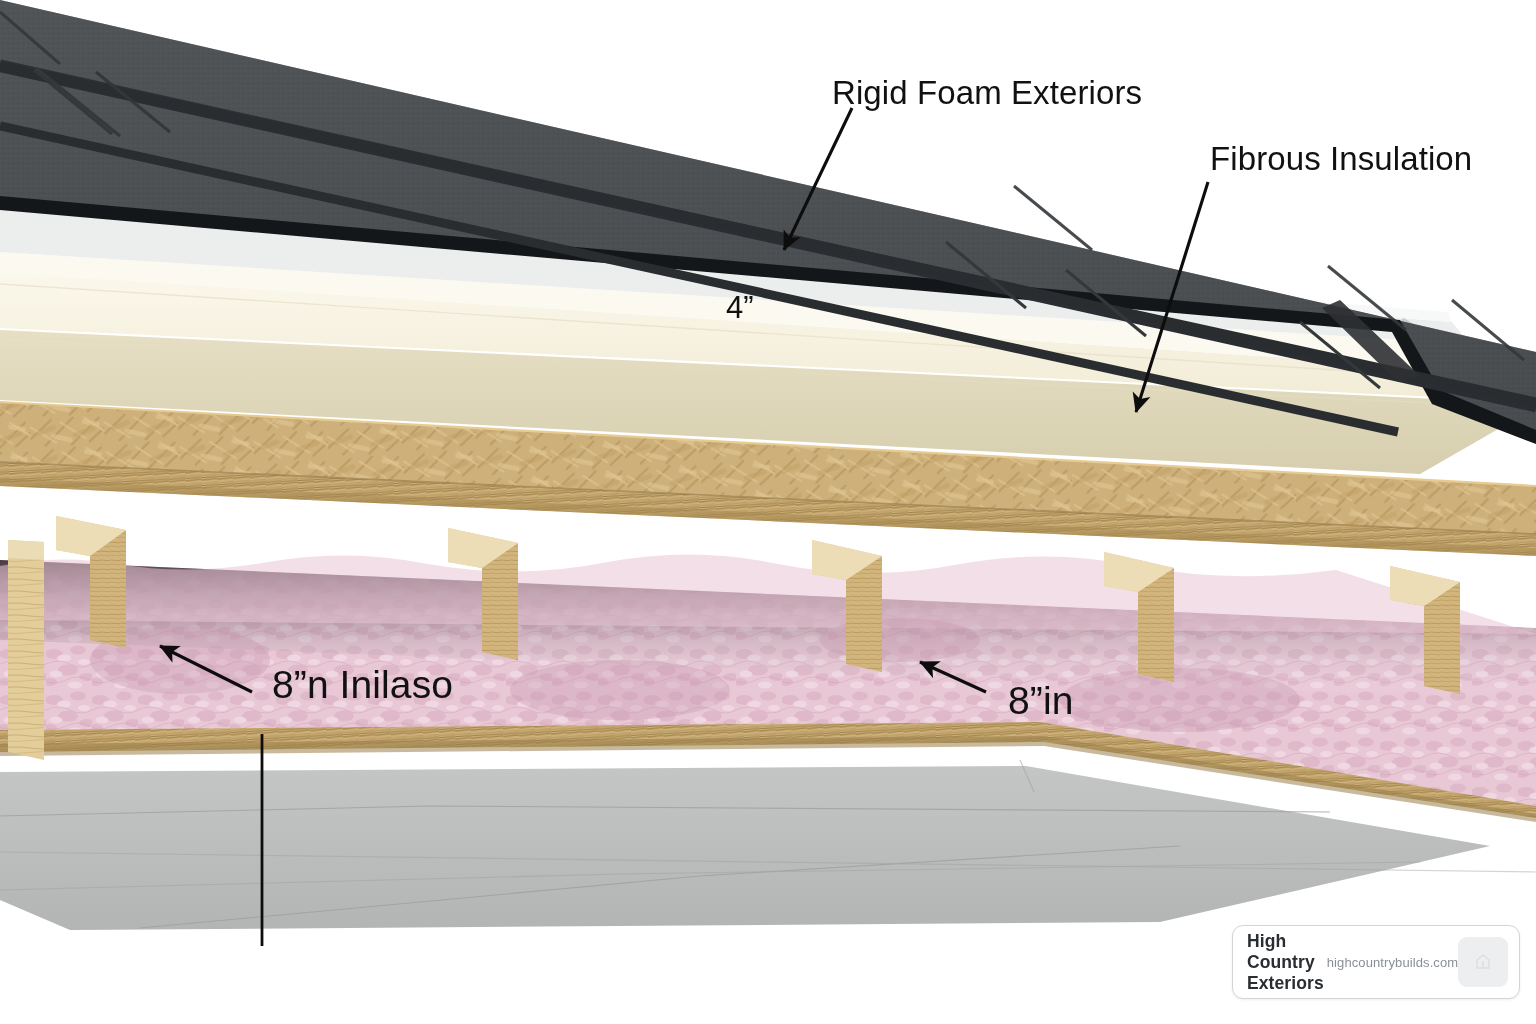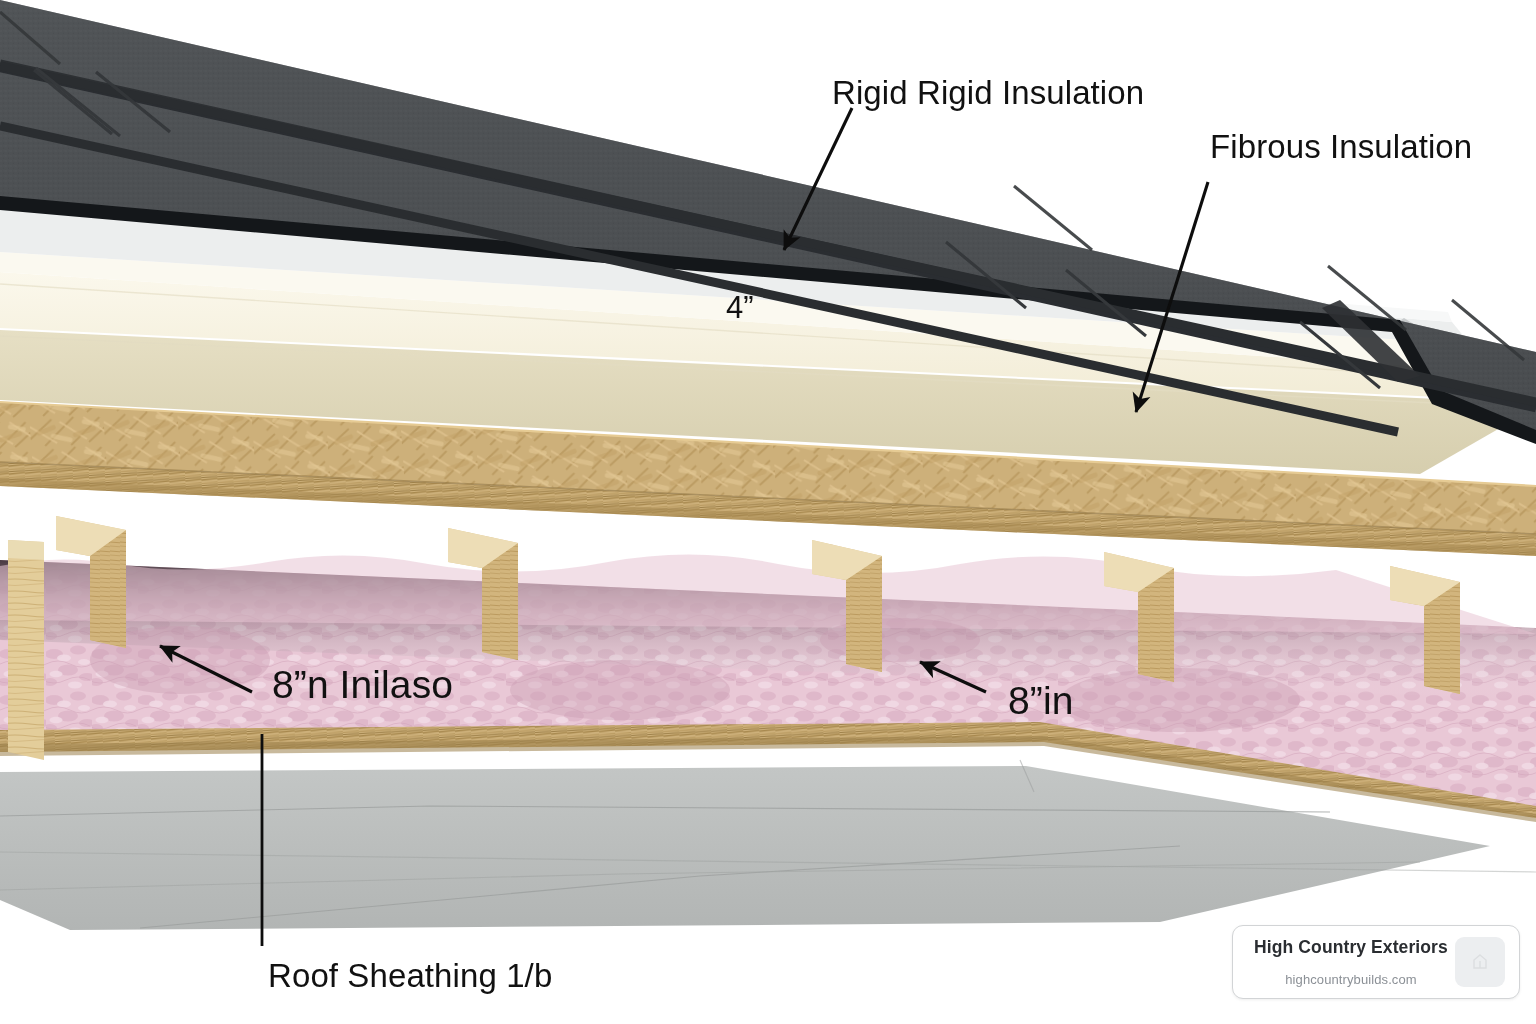--- a/index.html
+++ b/index.html
@@ -11,21 +11,21 @@
   .lbl{position:absolute;color:#111111;white-space:nowrap;letter-spacing:.1px;}
   .lbl-lg{font-size:33px;}
   .lbl-md{font-size:31px;}
   .lbl-sm{font-size:39px;}
 
   
   #badge{position:absolute;left:1232px;top:925px;width:288px;height:74px;
          background:#ffffff;border:1.5px solid #d2d4d6;border-radius:11px;
          box-shadow:0 1px 3px rgba(0,0,0,.07);
          display:flex;align-items:center;padding:0 14px;box-sizing:border-box;}
-  #badge .btxt{flex:1;display:flex;flex-direction:column;align-items:center;justify-content:center;gap:14px;}
+  #badge .btxt{flex:1;display:flex;flex-direction:row;align-items:center;justify-content:center;gap:3px;}
   #badge .bname{font-size:17.5px;font-weight:bold;color:#2a2d31;letter-spacing:.1px;}
   #badge .burl{font-size:13px;color:#8b9096;letter-spacing:.1px;}
   #badge .blogo{width:50px;height:50px;border-radius:9px;background:#eceef0;
                 display:flex;align-items:center;justify-content:center;flex:0 0 auto;}
 </style>
 </head>
 <body>
 
 <div id="stage">
 
@@ -288,31 +288,30 @@
 
     <g stroke="#0d0d0d" stroke-width="3.1" fill="none">
       <line x1="852" y1="108" x2="784" y2="250" marker-end="url(#arw)"></line>
       <line x1="1208" y1="182" x2="1136" y2="412" marker-end="url(#arw)"></line>
       <line x1="252" y1="692" x2="160" y2="646" marker-end="url(#arw)"></line>
       <line x1="986" y1="692" x2="920" y2="662" marker-end="url(#arw)"></line>
       <line x1="262" y1="734" x2="262" y2="946" stroke-width="2.8"></line>
     </g>
   </svg>
 
-  <div class="lbl lbl-lg" style="left:832px;top:74px;">Rigid Rigid Insulation</div>
-
-  <div class="lbl lbl-lg" style="left:1210px;top:128px;">Fibrous Insulation</div>
+  <div class="lbl lbl-lg" style="left:832px;top:74px;">Rigid Foam Exteriors</div>
+
+  <div class="lbl lbl-lg" style="left:1210px;top:140px;">Fibrous Insulation</div>
 
   <div class="lbl lbl-md" style="left:726px;top:290px;">4”</div>
 
   <div class="lbl lbl-sm" style="left:272px;top:663px;">8”n Inilaso</div>
 
   <div class="lbl lbl-sm" style="left:1008px;top:679px;">8”in</div>
 
-  <div class="lbl lbl-lg" style="left:268px;top:957px;">Roof Sheathing 1/b</div>
 
   <div id="badge">
     <div class="btxt">
       <div class="bname">High Country Exteriors</div>
       <div class="burl">highcountrybuilds.com</div>
     </div>
     <div class="blogo">
       <svg width="22" height="22" viewBox="0 0 22 22" aria-hidden="true">
         <path d="M11 4 L17 9 L17 17 L5 17 L5 9 Z" fill="none" stroke="#dcdee0" stroke-width="1.4"></path>
         <path d="M11 10 L11 17" stroke="#dcdee0" stroke-width="1.4"></path>

